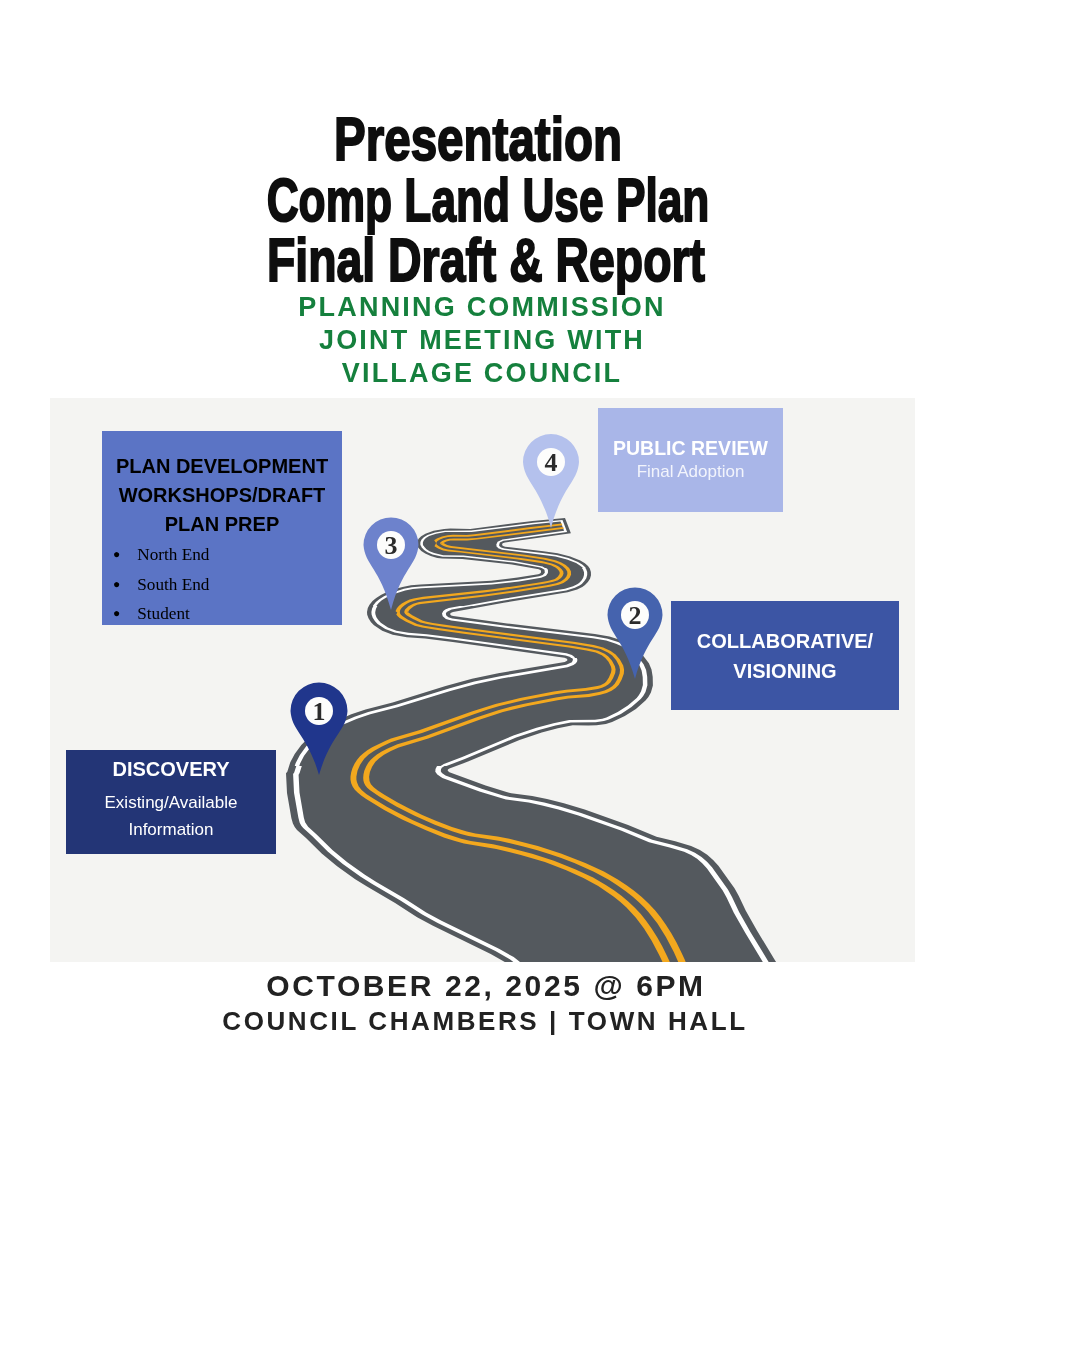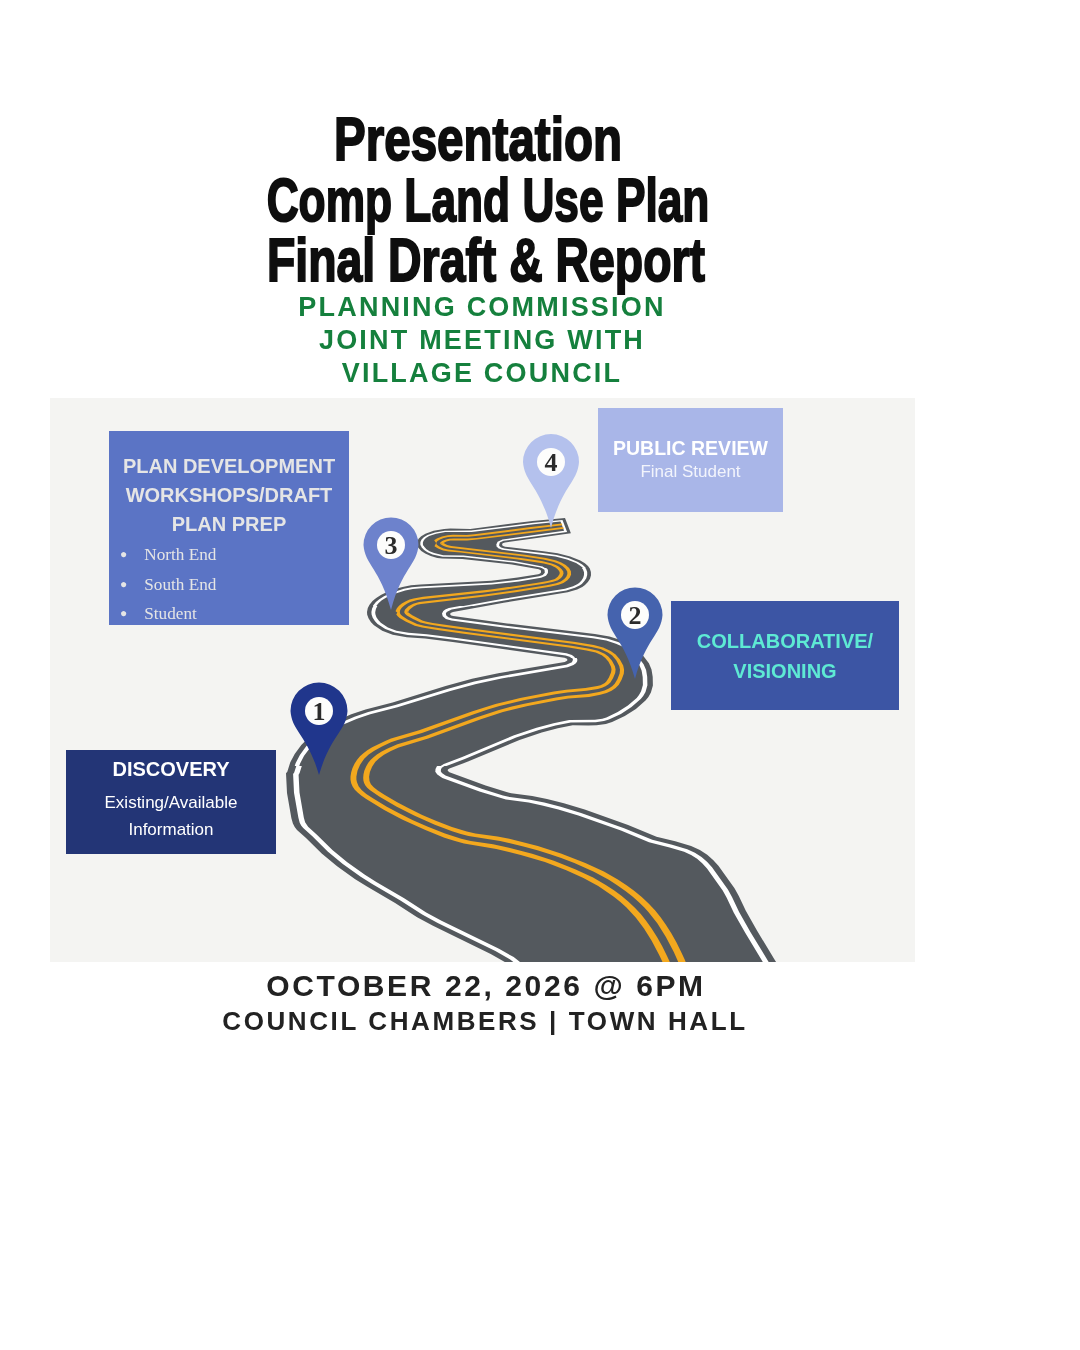--- a/index.html
+++ b/index.html
@@ -34,44 +34,44 @@
       <circle cx="585" cy="217" r="14" fill="#fdfdfc"></circle>
       <text x="585" y="226" font-size="26" font-family="Liberation Serif, serif" fill="#2b2b2b" text-anchor="middle" font-weight="bold">2</text>
       <path d="M 341.0 119.5 A 27.5 27.5 0 0 1 368.5 147.0 C 367.1 166.8 352.0 170.4 341.0 212.0 C 330.0 170.4 314.9 166.8 313.5 147.0 A 27.5 27.5 0 0 1 341.0 119.5 Z" fill="#6d82cc"></path>
       <circle cx="341" cy="147" r="14" fill="#fdfdfc"></circle>
       <text x="341" y="156" font-size="26" font-family="Liberation Serif, serif" fill="#2b2b2b" text-anchor="middle" font-weight="bold">3</text>
       <path d="M 501.0 36.0 A 28 28 0 0 1 529.0 64.0 C 527.6 84.2 512.2 87.8 501.0 130.0 C 489.8 87.8 474.4 84.2 473.0 64.0 A 28 28 0 0 1 501.0 36.0 Z" fill="#b4c1ed"></path>
       <circle cx="501" cy="64" r="14" fill="#fdfdfc"></circle>
       <text x="501" y="73" font-size="26" font-family="Liberation Serif, serif" fill="#2b2b2b" text-anchor="middle" font-weight="bold">4</text>
 </svg>
 
-<div class="abs" style="left:52px; top:33px; width:240px; height:194px; background:#5b74c5; color:#e5e5e5;margin-left:7px;">
+<div class="abs" style="left:52px; top:33px; width:240px; height:194px; background:#5b74c5; color:#000000;">
 
   <div style="text-align:center; font-weight:bold; font-size:20px; line-height:29px; margin-top:21px;">PLAN DEVELOPMENT<br>WORKSHOPS/DRAFT<br>PLAN PREP</div>
 
   <div style="font-size:17.2px; line-height:28.6px; margin-top:1px; margin-left:11px;font-family:Liberation Serif, serif;">
     <div><span style="font-size:12px; vertical-align:2px;">●</span><span style="display:inline-block; width:17px;"></span>North End</div>
     <div><span style="font-size:12px; vertical-align:2px;">●</span><span style="display:inline-block; width:17px;"></span>South End</div>
     <div><span style="font-size:12px; vertical-align:2px;">●</span><span style="display:inline-block; width:17px;"></span>Student</div>
   </div>
 </div>
 
 <div class="abs" style="left:548px; top:10px; width:185px; height:104px; background:#a9b6e8; color:#ffffff; text-align:center;">
 
   <div style="font-weight:bold; font-size:19.5px; margin-top:29px;">PUBLIC REVIEW</div>
 
-  <div style="font-size:17px; color:rgba(255,255,255,0.85); margin-top:2px;">Final Student</div>
+  <div style="font-size:17px; color:rgba(255,255,255,0.85); margin-top:2px;">Final Adoption</div>
 </div>
 
-<div class="abs" style="left:621px; top:203px; width:228px; height:109px; background:#3c55a4; color:#5eead4; text-align:center;">
+<div class="abs" style="left:621px; top:203px; width:228px; height:109px; background:#3c55a4; color:#ffffff; text-align:center;">
   <div style="font-weight:bold; font-size:20px; line-height:30px; margin-top:25px;">COLLABORATIVE/<br>VISIONING</div>
 </div>
 
 <div class="abs" style="left:16px; top:352px; width:210px; height:104px; background:#233576; color:#ffffff; text-align:center;">
 
   <div style="font-weight:bold; font-size:20px; margin-top:8px;">DISCOVERY</div>
 
   <div style="font-size:17px; line-height:27px; margin-top:8px;">Existing/Available<br>Information</div>
 </div>
 </div>
 
-<div class="abs" style="left:486px; top:969px; transform:translateX(-50%); font-size:30px; font-weight:bold; color:#222222; letter-spacing:2.6px; white-space:nowrap;">OCTOBER 22, 2026 @ 6PM</div>
+<div class="abs" style="left:486px; top:969px; transform:translateX(-50%); font-size:30px; font-weight:bold; color:#222222; letter-spacing:2.6px; white-space:nowrap;">OCTOBER 22, 2025 @ 6PM</div>
 
 <div class="abs" style="left:485px; top:1006px; transform:translateX(-50%); font-size:26px; font-weight:bold; color:#222222; letter-spacing:2.6px; white-space:nowrap;">COUNCIL CHAMBERS | TOWN HALL</div>
 </body></html>

